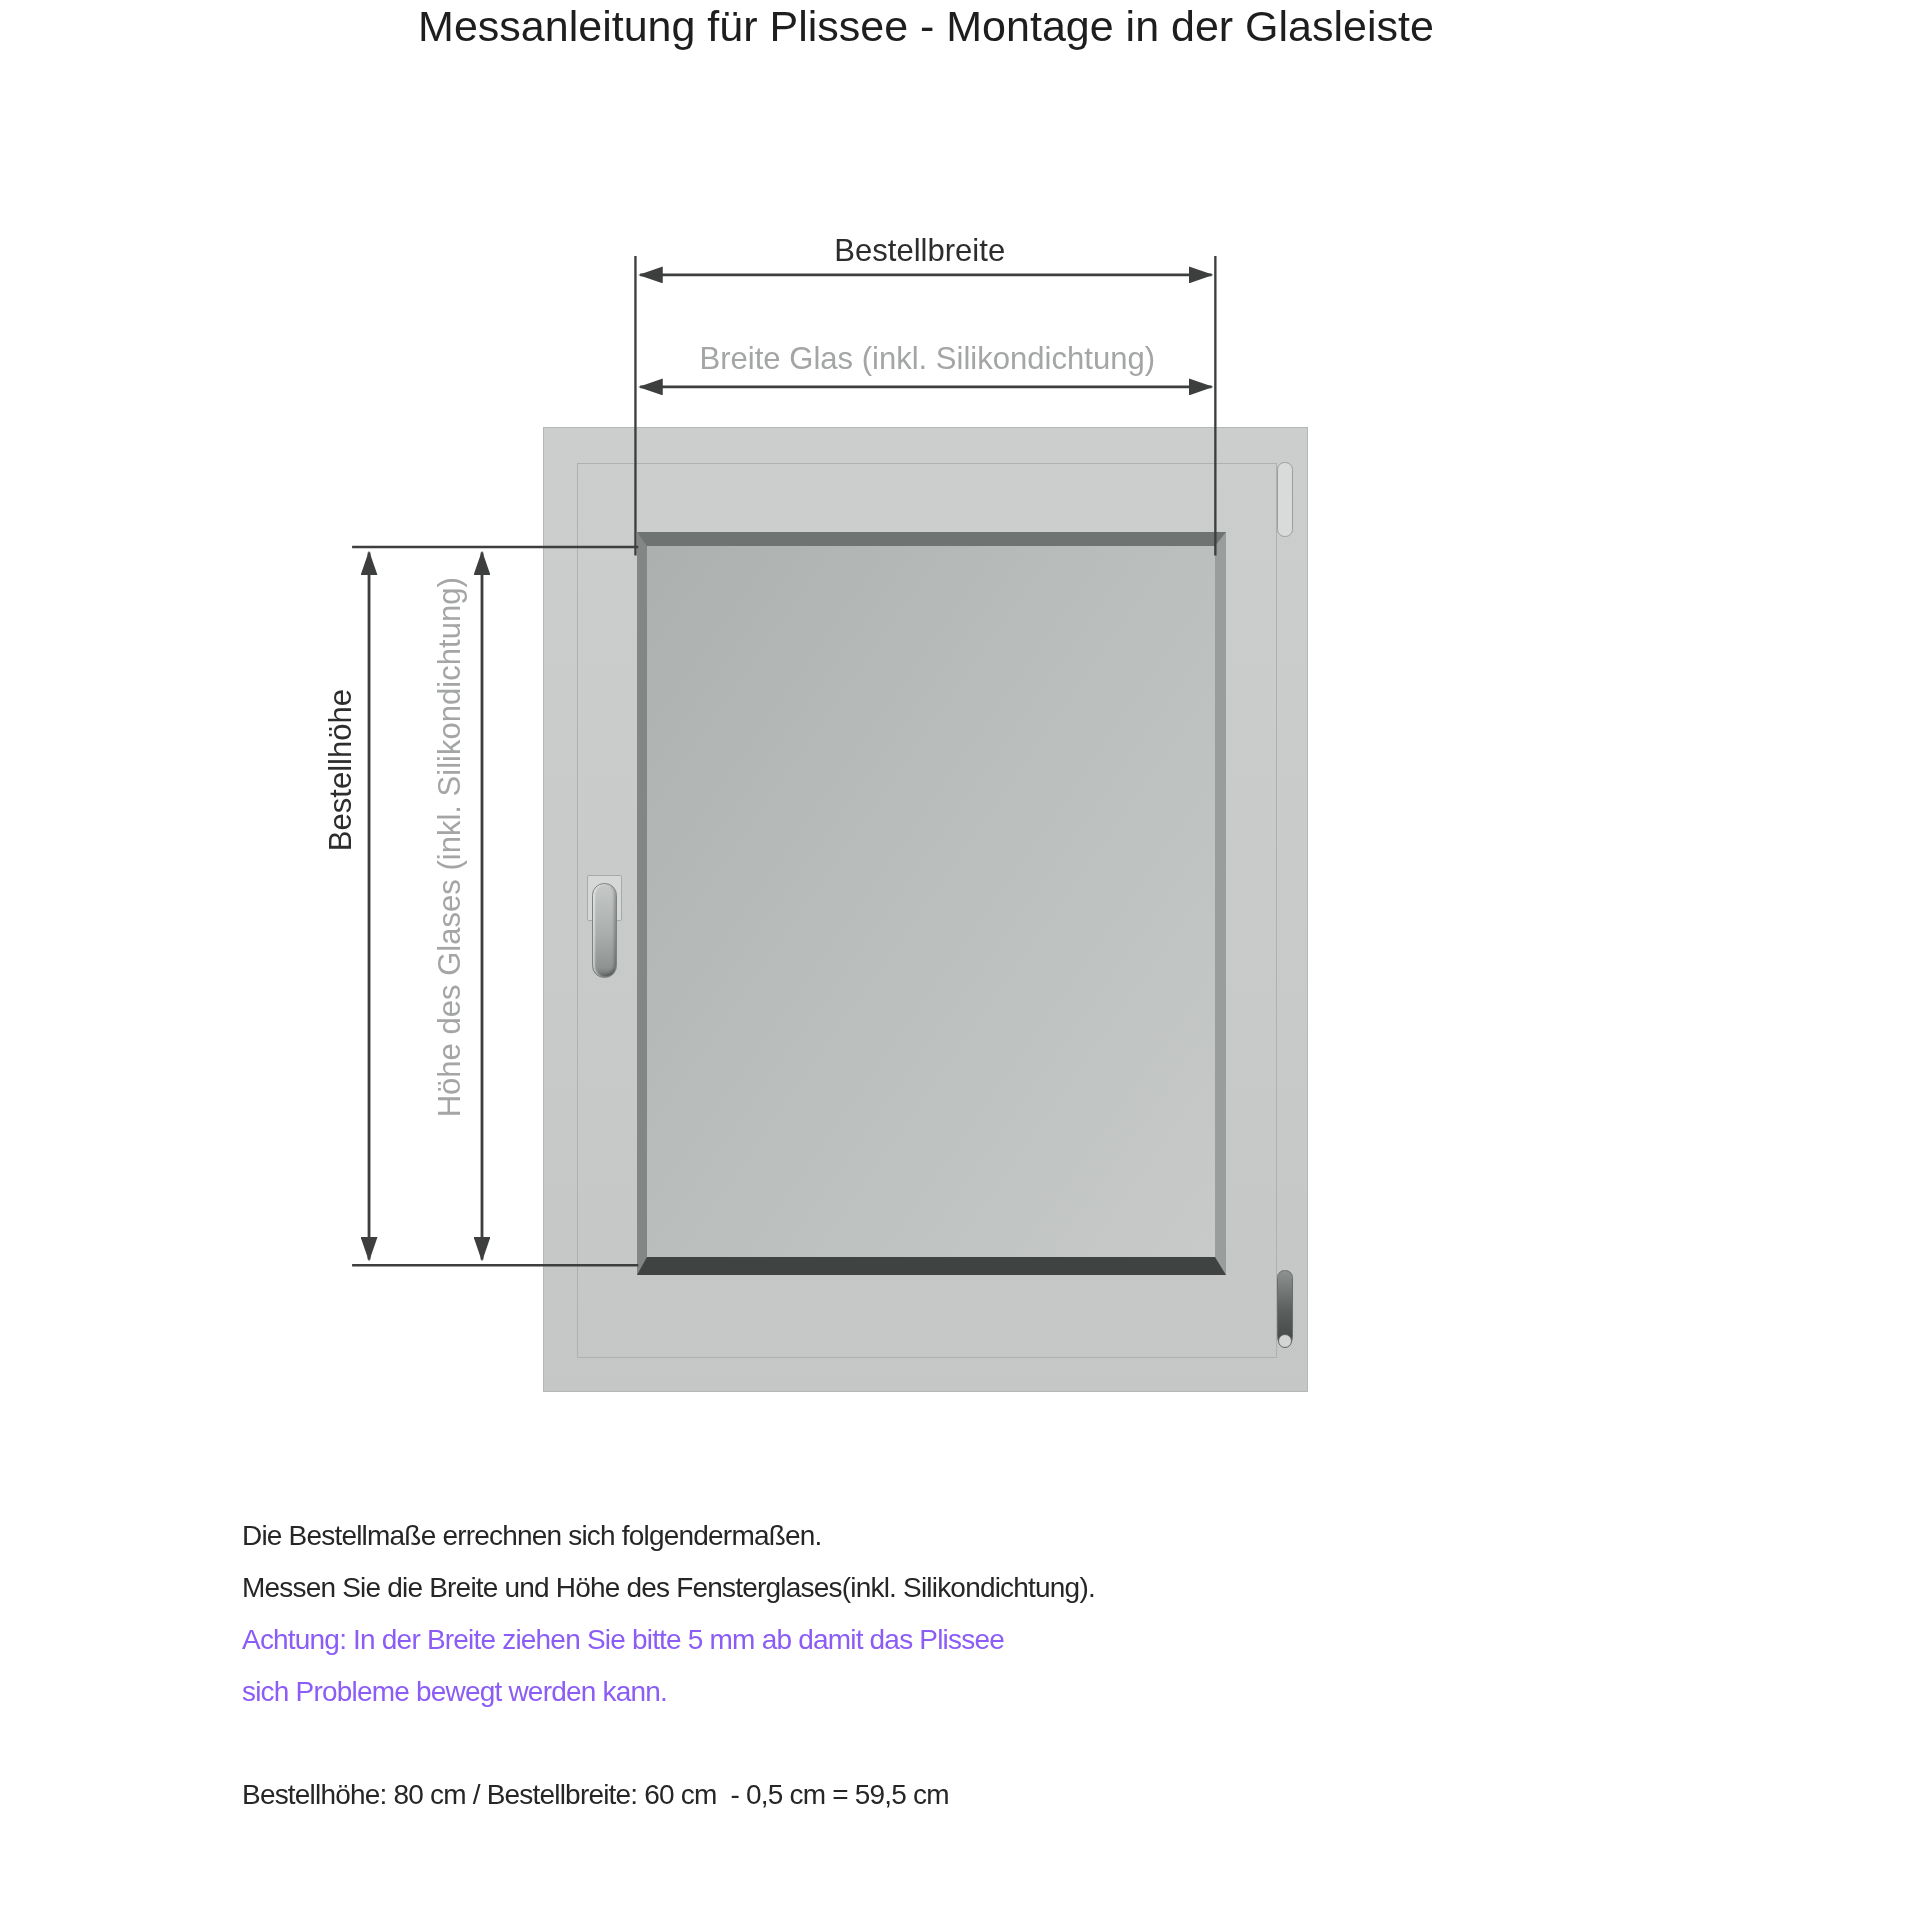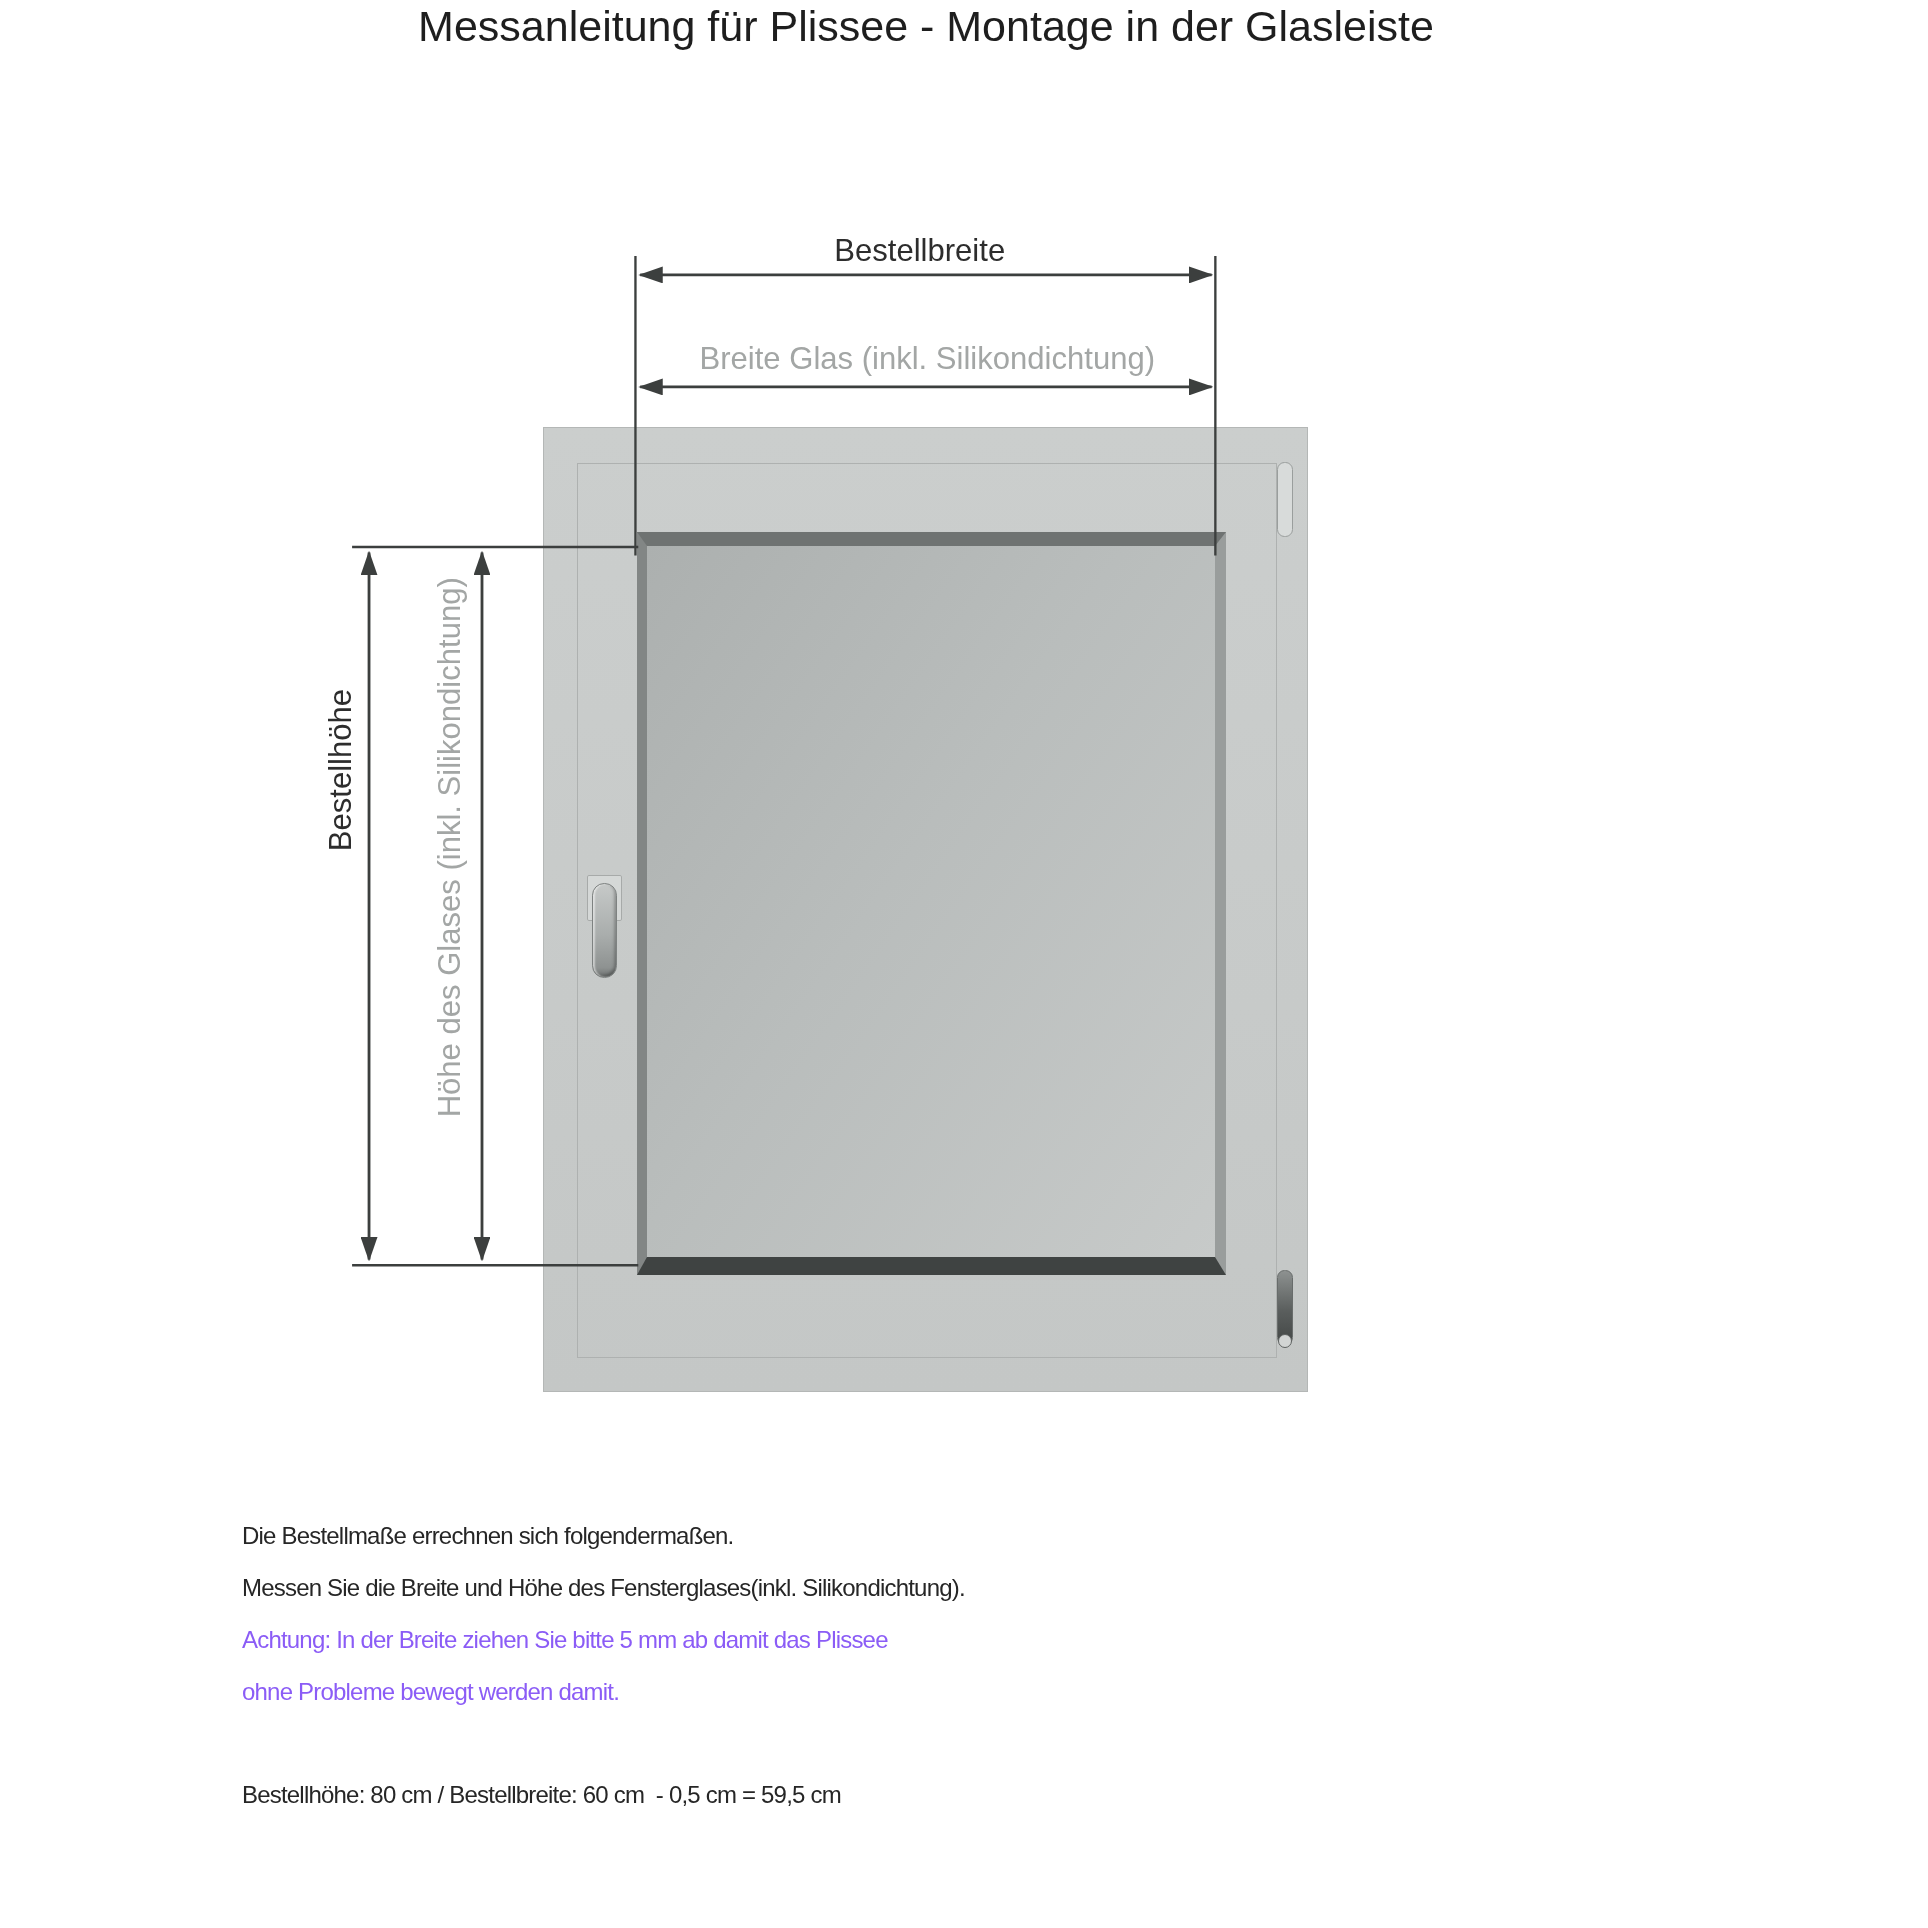--- a/index.html
+++ b/index.html
@@ -52,21 +52,21 @@
     position:absolute;left:0px;bottom:-3.8px;width:14px;height:14px;border-radius:50%;
     background:#d2d5d4;border:1.9px solid #5d6160;box-sizing:border-box;
   }
   
   .dim-overlay{position:absolute;left:0;top:0;width:1928px;height:1928px;z-index:5;}
   .dim-line{stroke:#3c3f3e;stroke-width:3;fill:none;}
   .dim-tick{stroke:#3c3f3e;stroke-width:2.5;fill:none;}
   .dim-label-dark{font-family:"Liberation Sans","DejaVu Sans",sans-serif;font-size:33px;fill:#2d2d2d;}
   .dim-label-gray{font-family:"Liberation Sans","DejaVu Sans",sans-serif;font-size:33px;fill:#a3a6a5;}
   
-  .text-block{position:absolute;left:242px;font-size:24px;letter-spacing:-0.8px;line-height:52px;}
+  .text-block{position:absolute;left:242px;font-size:28px;letter-spacing:-0.8px;line-height:52px;}
   .instructions-block{top:1510px;}
   .example-block{top:1769px;}
   .text-line{white-space:pre-wrap;}
   .text-dark{color:#262626;}
   .text-red{color:#8b5cf6;}
   .indented{margin-left:233px;}
 </style>
 </head>
 <body>
 
@@ -109,21 +109,21 @@
     <text class="dim-label-dark" x="977" y="277" text-anchor="middle">Bestellbreite</text>
     <text class="dim-label-gray" x="985" y="392" text-anchor="middle">Breite Glas (inkl. Silikondichtung)</text>
     <text class="dim-label-dark" x="362" y="818" text-anchor="middle" dominant-baseline="central" transform="rotate(-90 362 818)">Bestellhöhe</text>
     <text class="dim-label-gray" x="477" y="900" text-anchor="middle" dominant-baseline="central" transform="rotate(-90 477 900)">Höhe des Glases (inkl. Silikondichtung)</text>
   </svg>
 
   <div class="text-block instructions-block">
     <div class="text-line text-dark">Die Bestellmaße errechnen sich folgendermaßen.</div>
     <div class="text-line text-dark">Messen Sie die Breite und Höhe des Fensterglases(inkl. Silikondichtung).</div>
     <div class="text-line text-red">Achtung: In der Breite ziehen Sie bitte 5 mm ab damit das Plissee</div>
-    <div class="text-line text-red">ohne Probleme bewegt werden damit.</div>
+    <div class="text-line text-red">sich Probleme bewegt werden kann.</div>
   </div>
 
   <div class="text-block example-block">
     <div class="text-line text-dark">Bestellhöhe: 80 cm / Bestellbreite: 60 cm  - 0,5 cm = 59,5 cm</div>
   </div>
 
 </div>
 
 
 </body></html>

